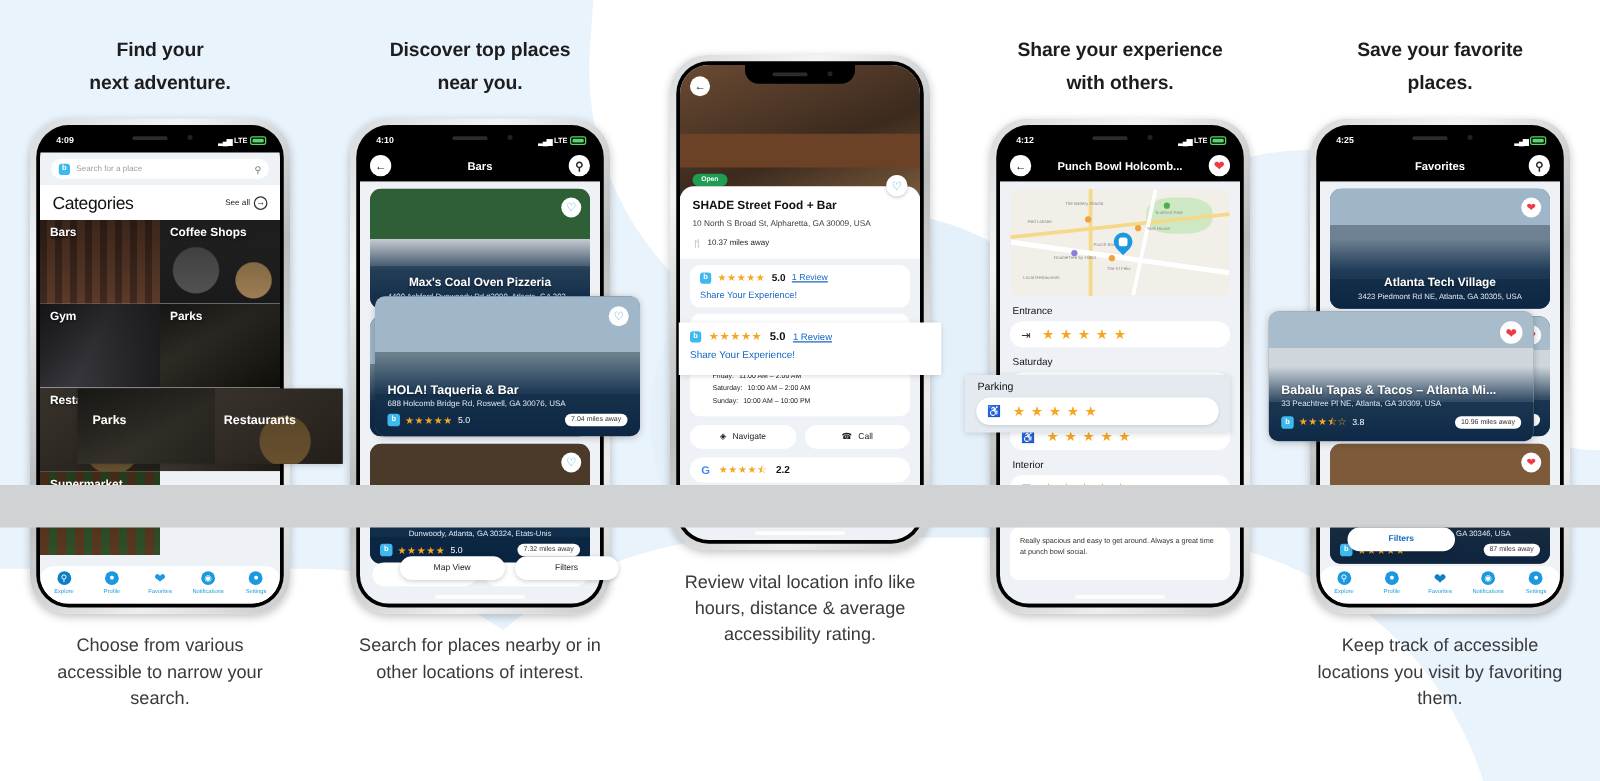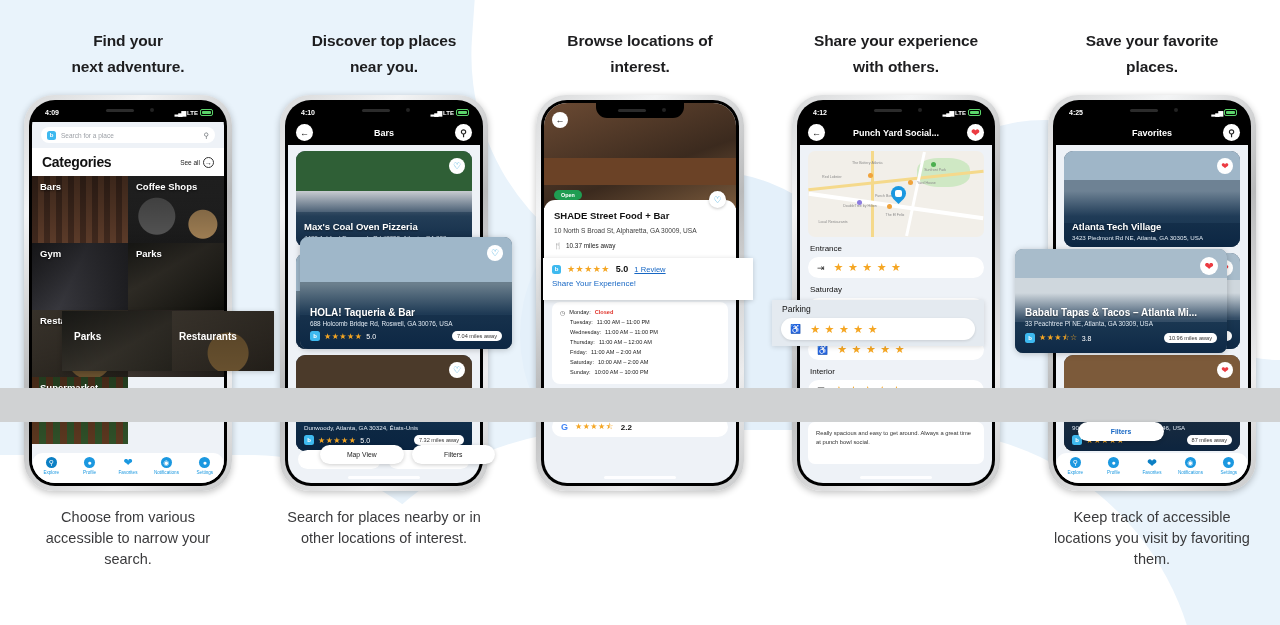--- a/index.html
+++ b/index.html
@@ -131,21 +131,21 @@
   .logo-dot {
     width: 9px; height: 9px; border-radius: 2.5px; background: #3eb9ef;
     color:#fff; font-size:6px; font-weight:bold; display:flex;
     align-items:center; justify-content:center;
   }
   .srch-ico { margin-left:auto; color:#6f7479; font-size:7.5px; }
   .cat-header {
     background: #fff; margin-top: 5px; padding: 6px 10px;
     display: flex; align-items: center; justify-content: space-between;
   }
-  .cat-header h3 { font-size: 14px; font-weight: bold; color: #111; letter-spacing:-.3px;}
+  .cat-header h3 { font-size: 14px; font-weight: normal; color: #111; letter-spacing:-.3px;}
   .see-all { font-size: 6.5px; color:#222; display:flex; align-items:center; gap:3px;}
   .see-all .arrow {
     width: 11px; height: 11px; border-radius: 50%; border:1px solid #333;
     display:flex; align-items:center; justify-content:center; font-size:7px;
   }
   .cat-grid { display: grid; grid-template-columns: 1fr 1fr; }
   .cat-cell {
     position: relative; height: 67px; overflow:hidden;
     display:flex; align-items:flex-start; padding: 6px 8px;
   }
@@ -206,21 +206,21 @@
   .pc-shade {
     position:absolute; left:0; right:0; bottom:0; height: 58%;
     background: linear-gradient(180deg,rgba(10,30,55,0) 0%,rgba(10,40,70,.78) 45%,rgba(8,35,65,.92) 100%);
   }
   .pc-fav {
     position:absolute; right:7px; top:7px; width:16px; height:16px; border-radius:50%;
     background:#fff; display:flex;align-items:center;justify-content:center;
     font-size:9px; color:#2b9fd8;
   }
   .pc-fav.filled { color:#ec3b42; }
-  .pc-info { position:absolute; left:8px; right:8px; bottom:6px; z-index:3; }
+  .pc-info { position:absolute; left:8px; right:8px; bottom:6px; z-index:3;text-align:center; }
   .pc-name { color:#fff; font-size:9.5px; font-weight:bold; white-space:nowrap; overflow:hidden; text-overflow:ellipsis; text-shadow:0 1px 2px rgba(0,0,0,.5);}
   .pc-addr { color:#dfe8f1; font-size:6.2px; margin-top:2px; white-space:nowrap; overflow:hidden; text-overflow:ellipsis;}
   .pc-row { display:flex; align-items:center; margin-top:4px; gap:4px; }
   .pc-row .logo-dot { width:10px;height:10px; }
   .stars { color:#f5a623; font-size:8px; letter-spacing:.5px; }
   .pc-score { color:#fff; font-size:7px; }
   .pc-dist {
     margin-left:auto; background:#fff; color:#333; font-size:5.6px;
     border-radius:8px; padding:2px 5px; white-space:nowrap;
   }
@@ -494,21 +494,20 @@
           </div>
           <div class="home-ind"></div>
         </div>
             </div>
           </div>
       </div>
       <div class="col-caption">Search for places nearby or in other locations of interest.</div>
     </div>
 
     <div class="col">
-      <div class="col-title">Browse locations of<br>interest.</div>
       <div class="phone-wrap">
         <div class="phone">
             <div class="phone-inner">
               <div class="screen">
           <div class="notch">
                   <span class="spk"></span>
                   <span class="cam"></span>
                 </div>
           <div class="body" style="top:0;background:#eef2f7;">
             <div class="hero">
@@ -579,20 +578,21 @@
               <span class="g-logo">G</span>
               <span class="stars">★★★★⯪</span>
               <span style="font-size:8px;font-weight:bold;color:#111;">2.2</span>
             </div>
           </div>
           <div class="home-ind"></div>
         </div>
             </div>
           </div>
       </div>
+      <div class="col-caption">Review vital location info like hours, distance &amp; average accessibility rating.</div>
     </div>
 
     <div class="col">
       <div class="col-title">Share your experience<br>with others.</div>
       <div class="phone-wrap">
         <div class="phone">
             <div class="phone-inner">
               <div class="screen">
           <div class="notch">
                   <span class="spk"></span>
@@ -603,21 +603,21 @@
             <span class="sb-right">
               <span class="bars">▂▄▆</span>
               <span>LTE</span>
               <span class="batt">
                       <i></i>
                     </span>
             </span>
           </div>
           <div class="navbar">
             <span class="circ-btn left">←</span>
-            <span>Punch Yard Social...</span>
+            <span>Punch Bowl Holcomb...</span>
             <span class="circ-btn right heart-btn">❤</span>
           </div>
           <div class="body">
             <div class="map-box">
               <div class="map-green" style="left:62%;top:8%;width:30%;height:34%;"></div>
               <div class="map-road" style="left:0;top:32%;width:100%;height:3px;transform:rotate(-6deg);"></div>
               <div class="map-road" style="left:36%;top:0;width:3px;height:100%;"></div>
               <div class="map-road2" style="left:0;top:62%;width:100%;height:4px;transform:rotate(8deg);"></div>
               <div class="map-road2" style="left:60%;top:0;width:3px;height:100%;transform:rotate(12deg);"></div>
               <span class="poi" style="left:34%;top:25%;background:#f0a33c;"></span>

